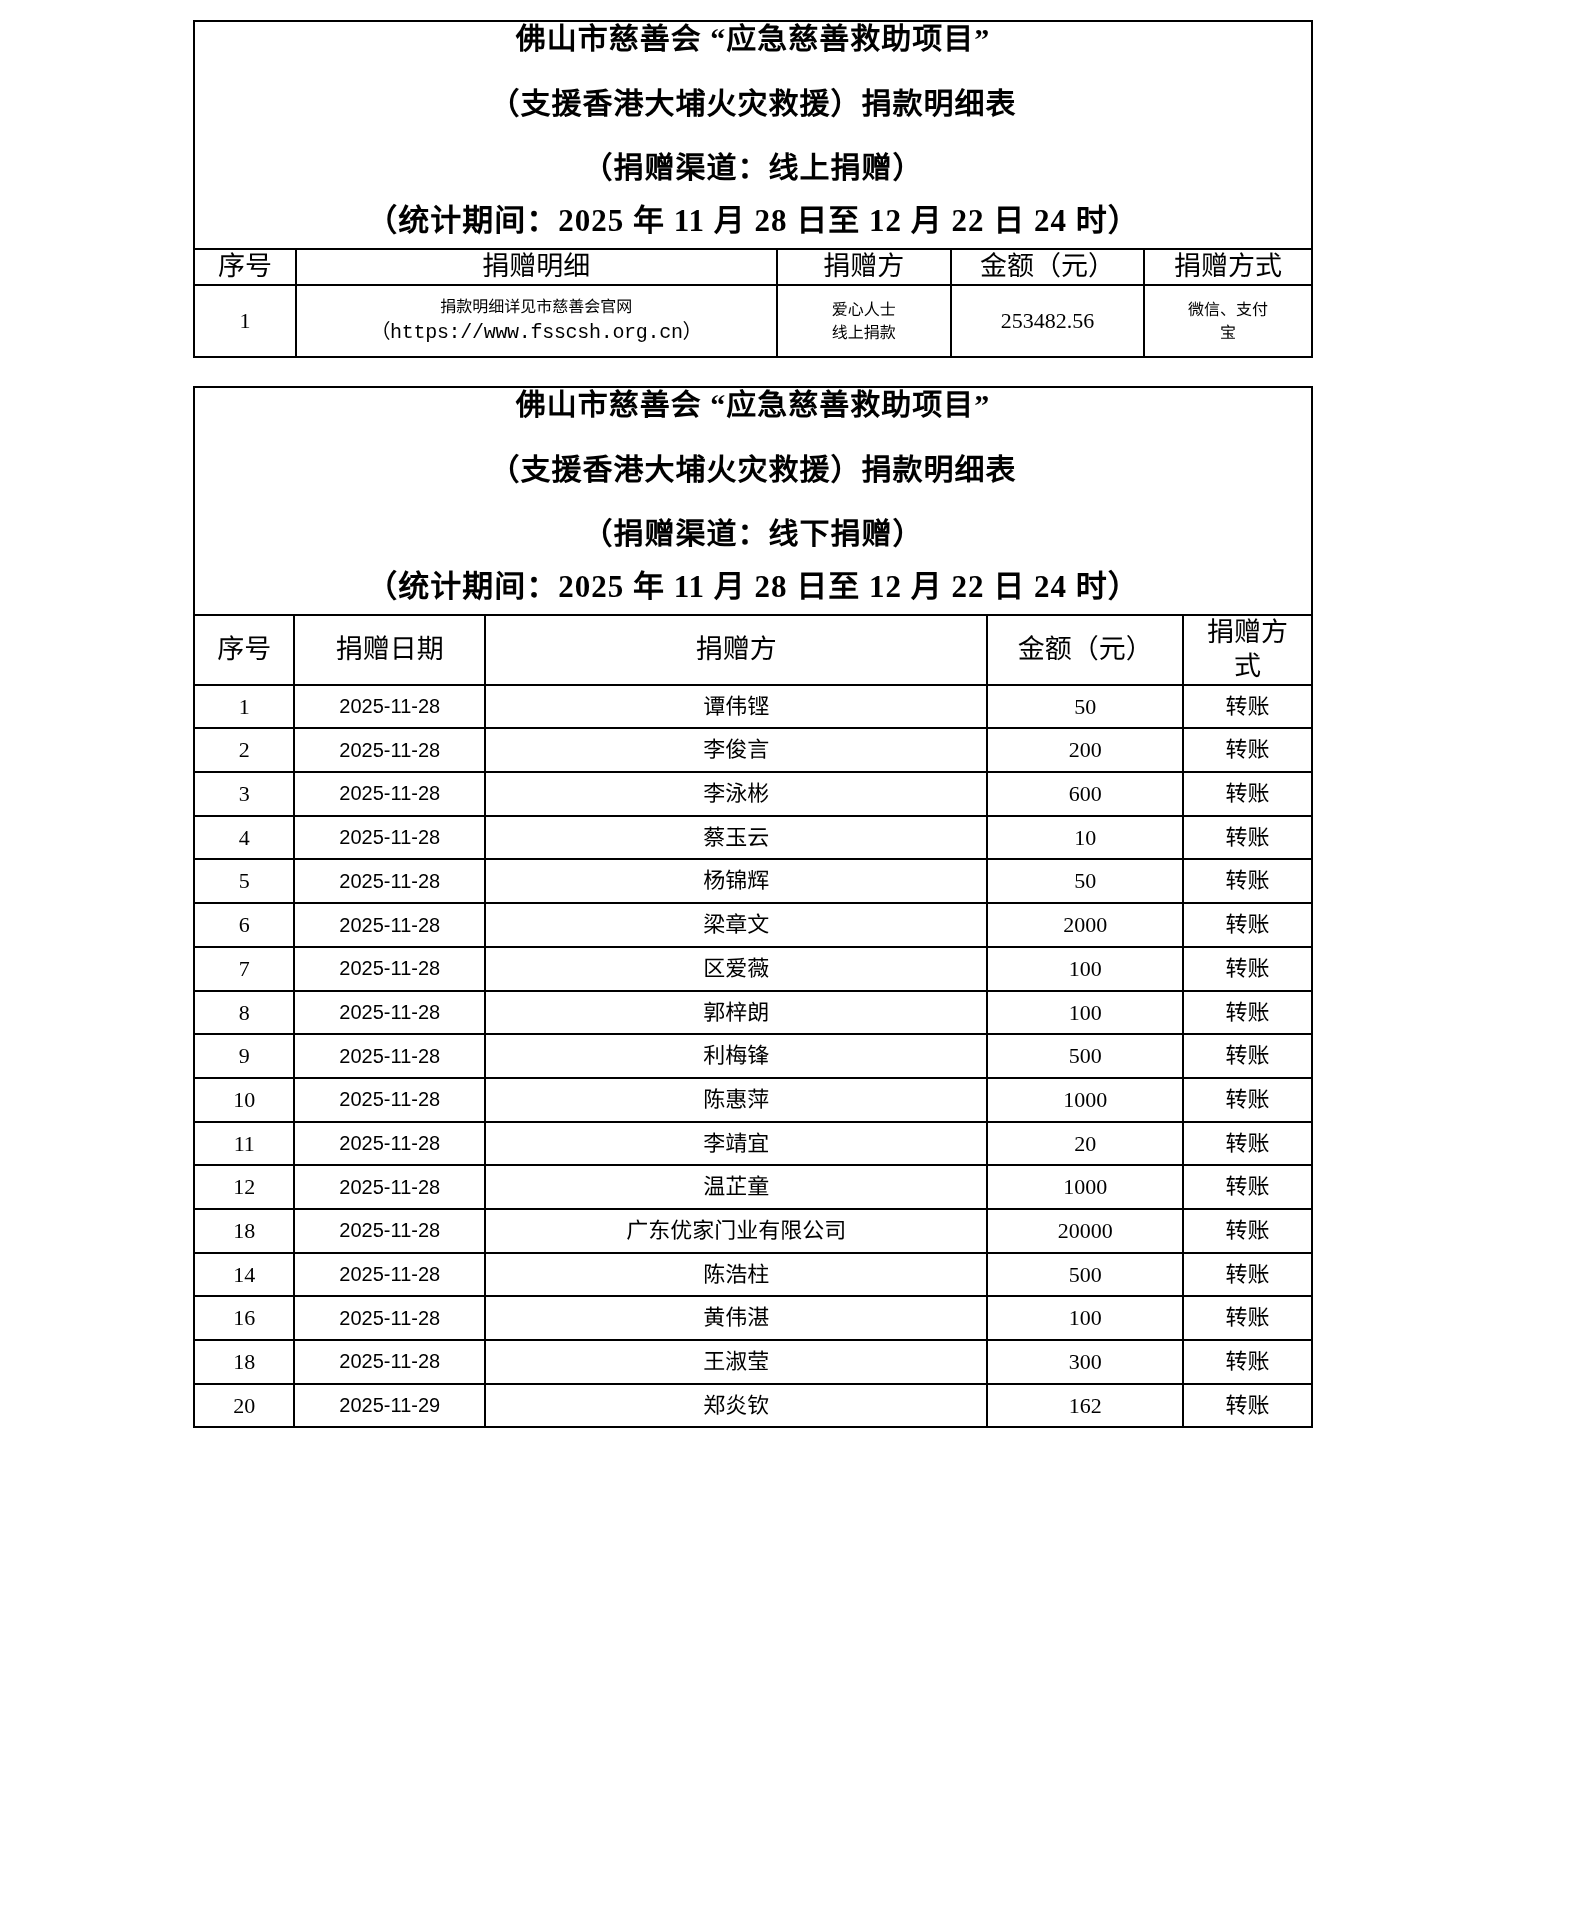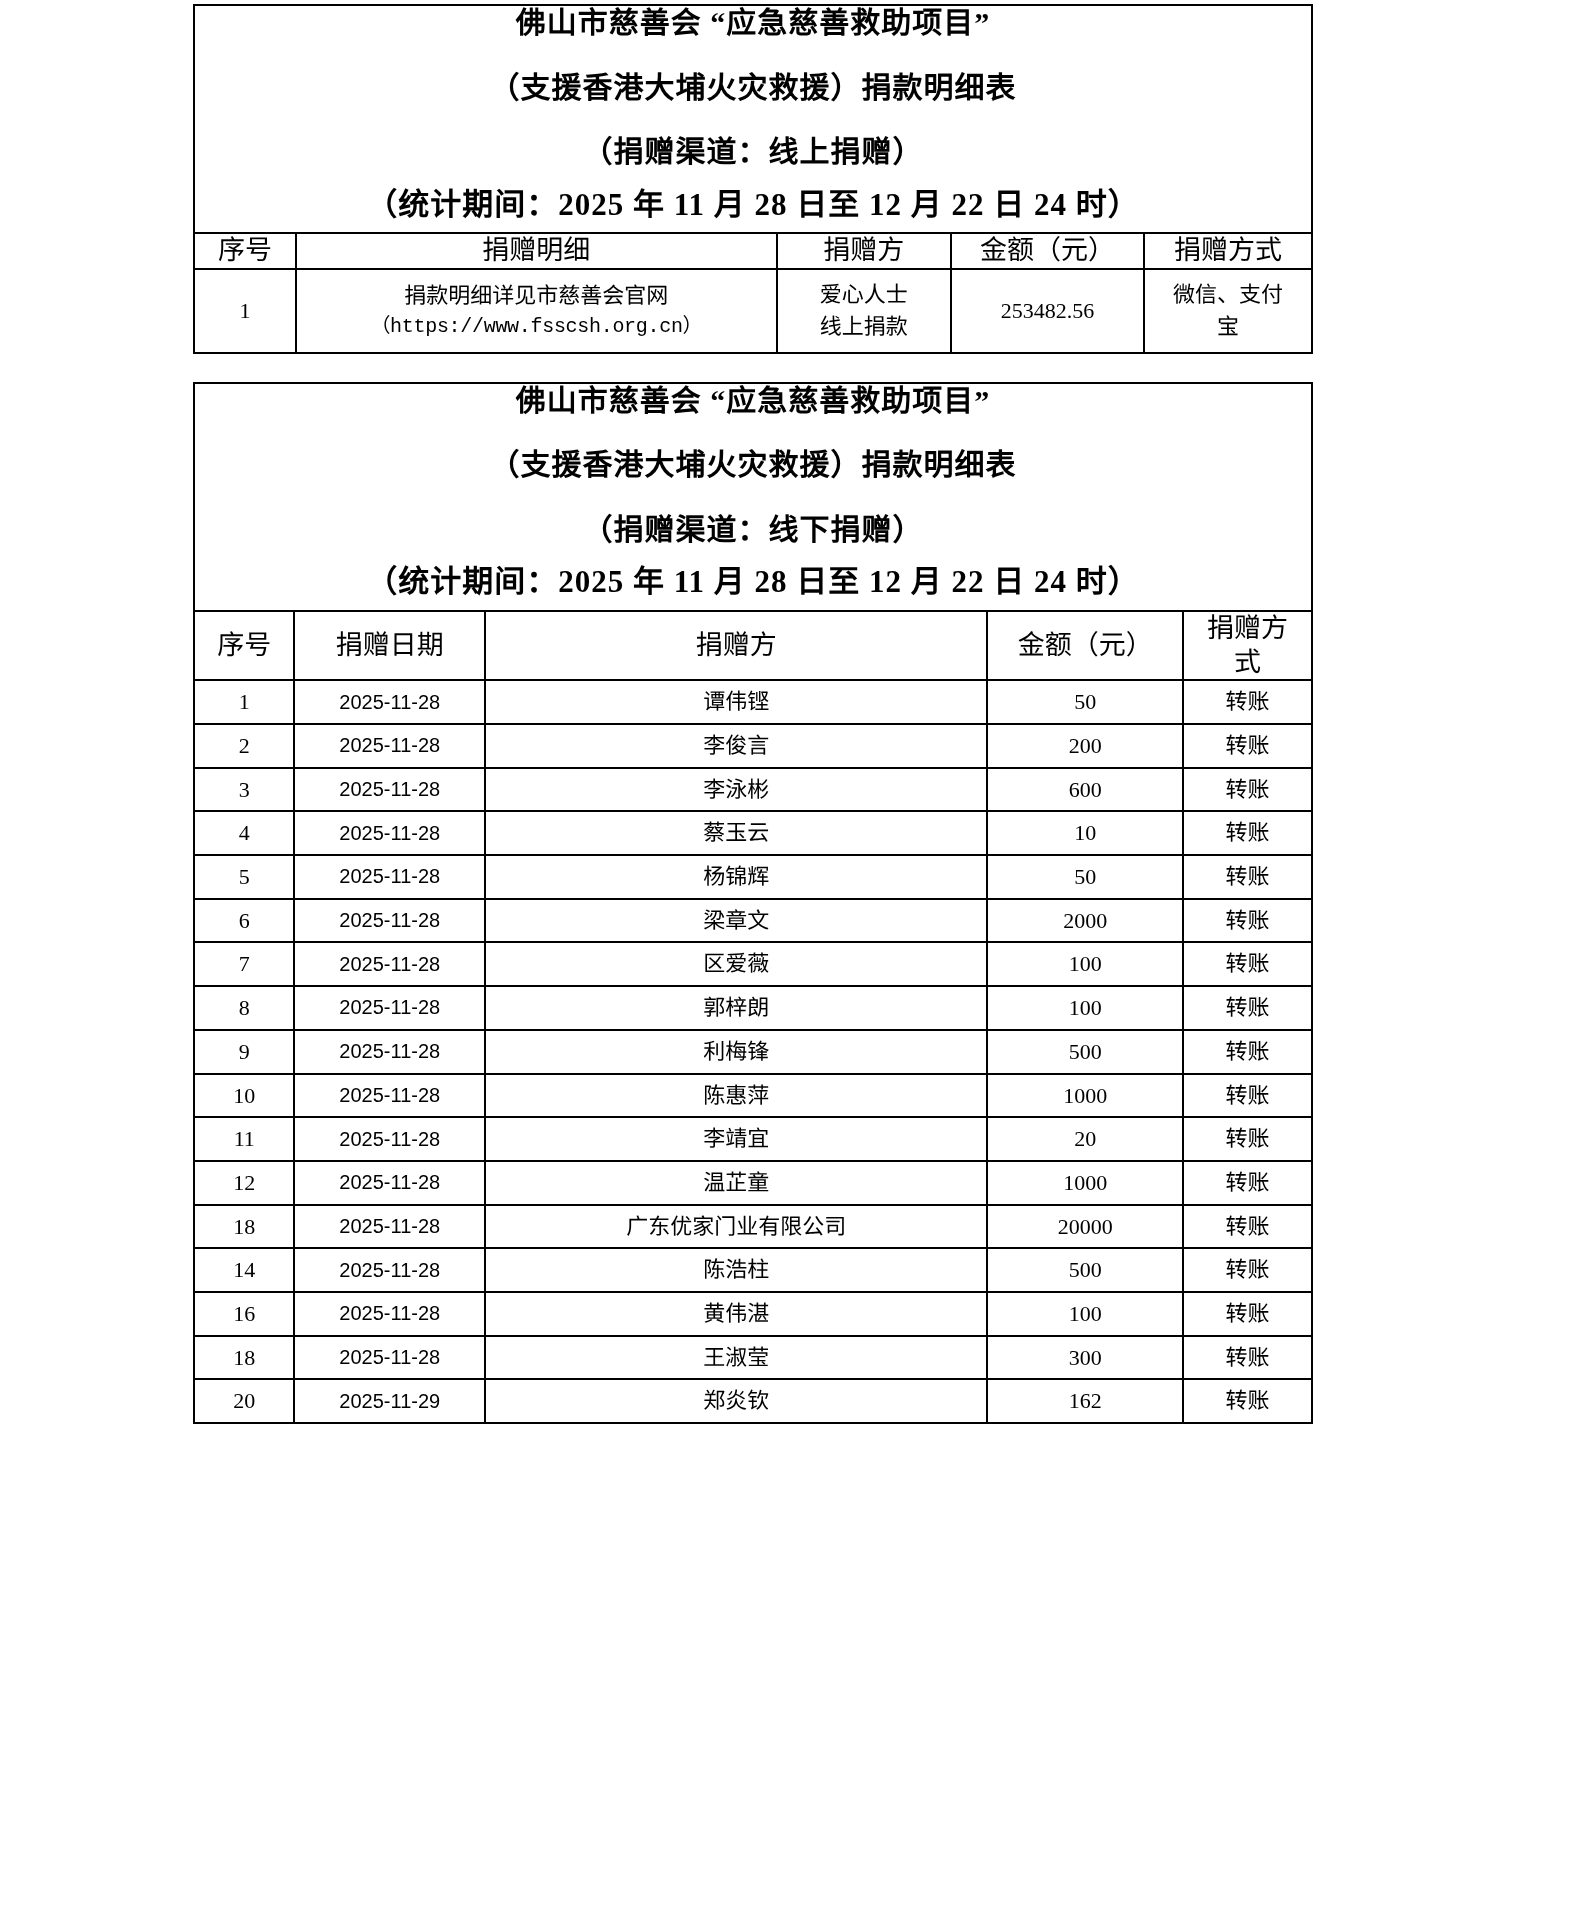--- a/index.html
+++ b/index.html
@@ -12,21 +12,21 @@
     width: 1587px;
     height: 1924px;
     font-family: "Liberation Serif", "DejaVu Serif", serif;
     color: #000000;
     position: relative;
     overflow: hidden;
   }
 
   .page {
     width: 1587px;
-    padding-top: 4px;
+    padding-top: 20px;
     box-sizing: border-box;
   }
 
   
   .doc-table {
     border-collapse: collapse;
     table-layout: fixed;
     background: #ffffff;
   }
   .doc-table td, .doc-table th {
@@ -90,21 +90,21 @@
   }
   .cell .sub {
     display: block;
     font-family: "Liberation Mono", "DejaVu Sans Mono", monospace;
     font-size: 20px;
     letter-spacing: -0.3px;
   }
   .cell .cn {
     display: block;
     font-family: "Liberation Serif", "DejaVu Serif", serif;
-    font-size: 22px;
+    font-size: 16px;
   }
 
   
   .t1 { width: 1120px; margin: 0 0 0 193px; }
   .t1 .c-seq    { width: 82px; }
   .t1 .c-detail { width: 386px; }
   .t1 .c-donor  { width: 140px; }
   .t1 .c-amount { width: 155px; }
   .t1 .c-method { width: 135px; }
 

